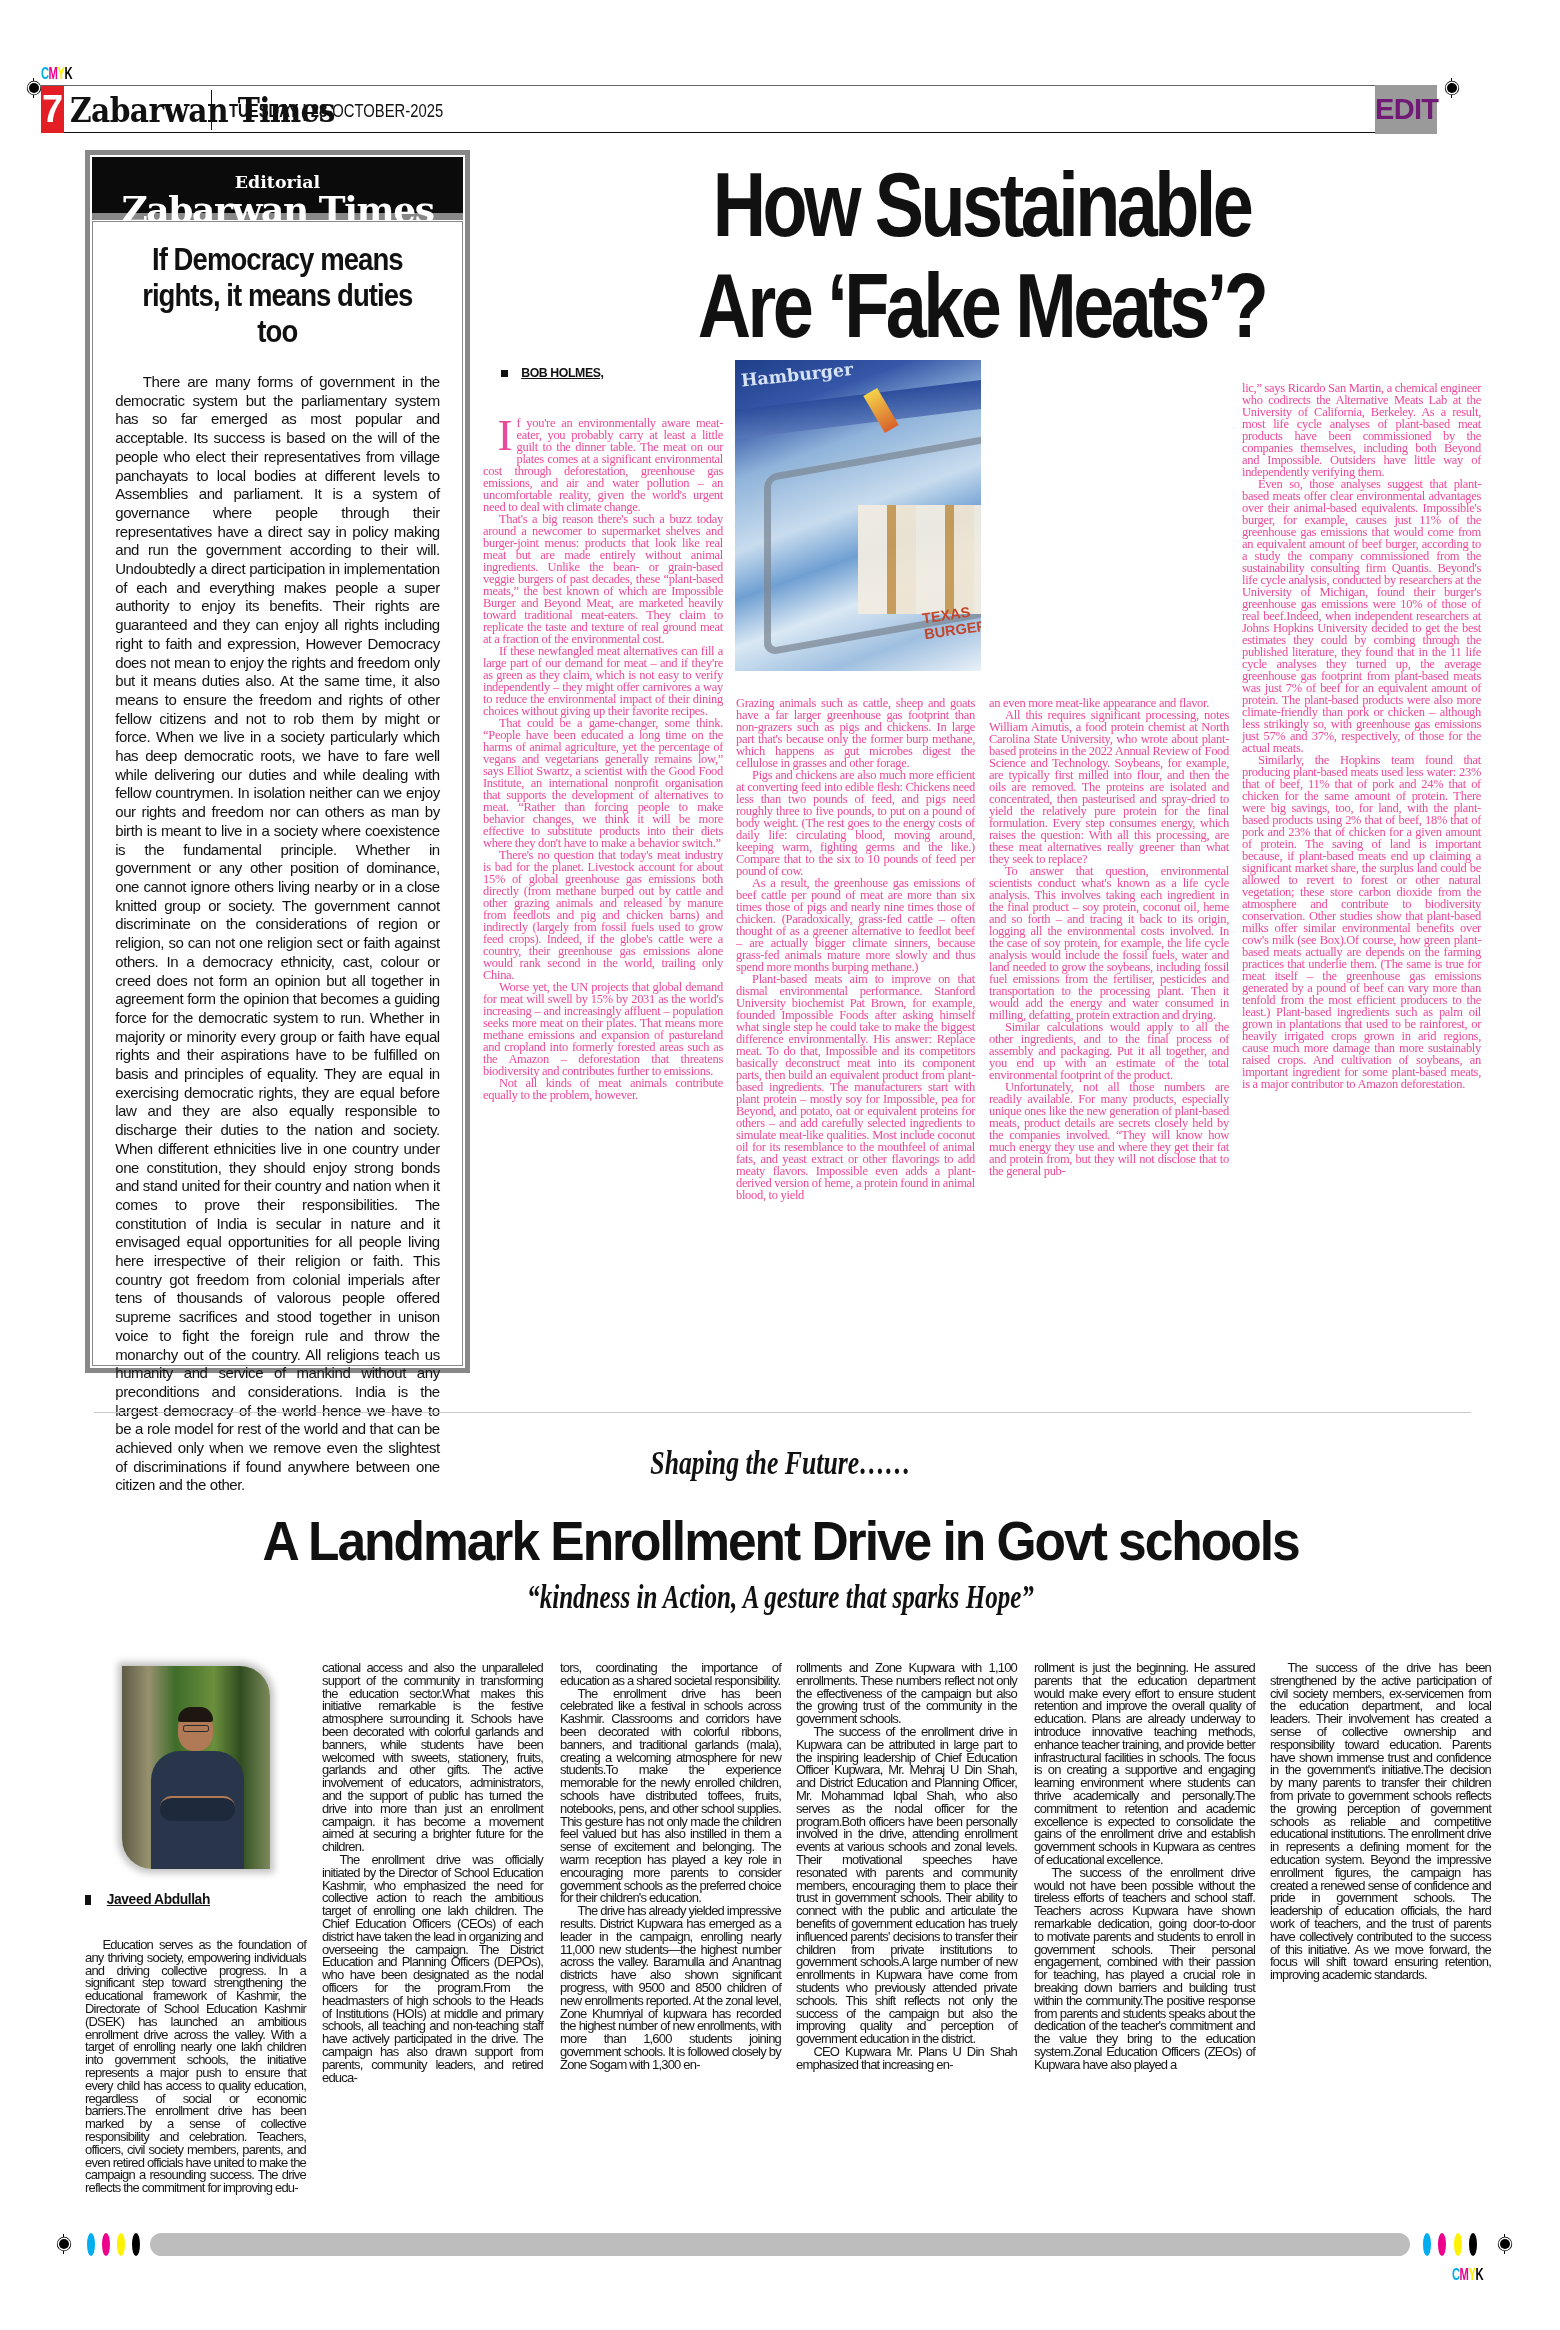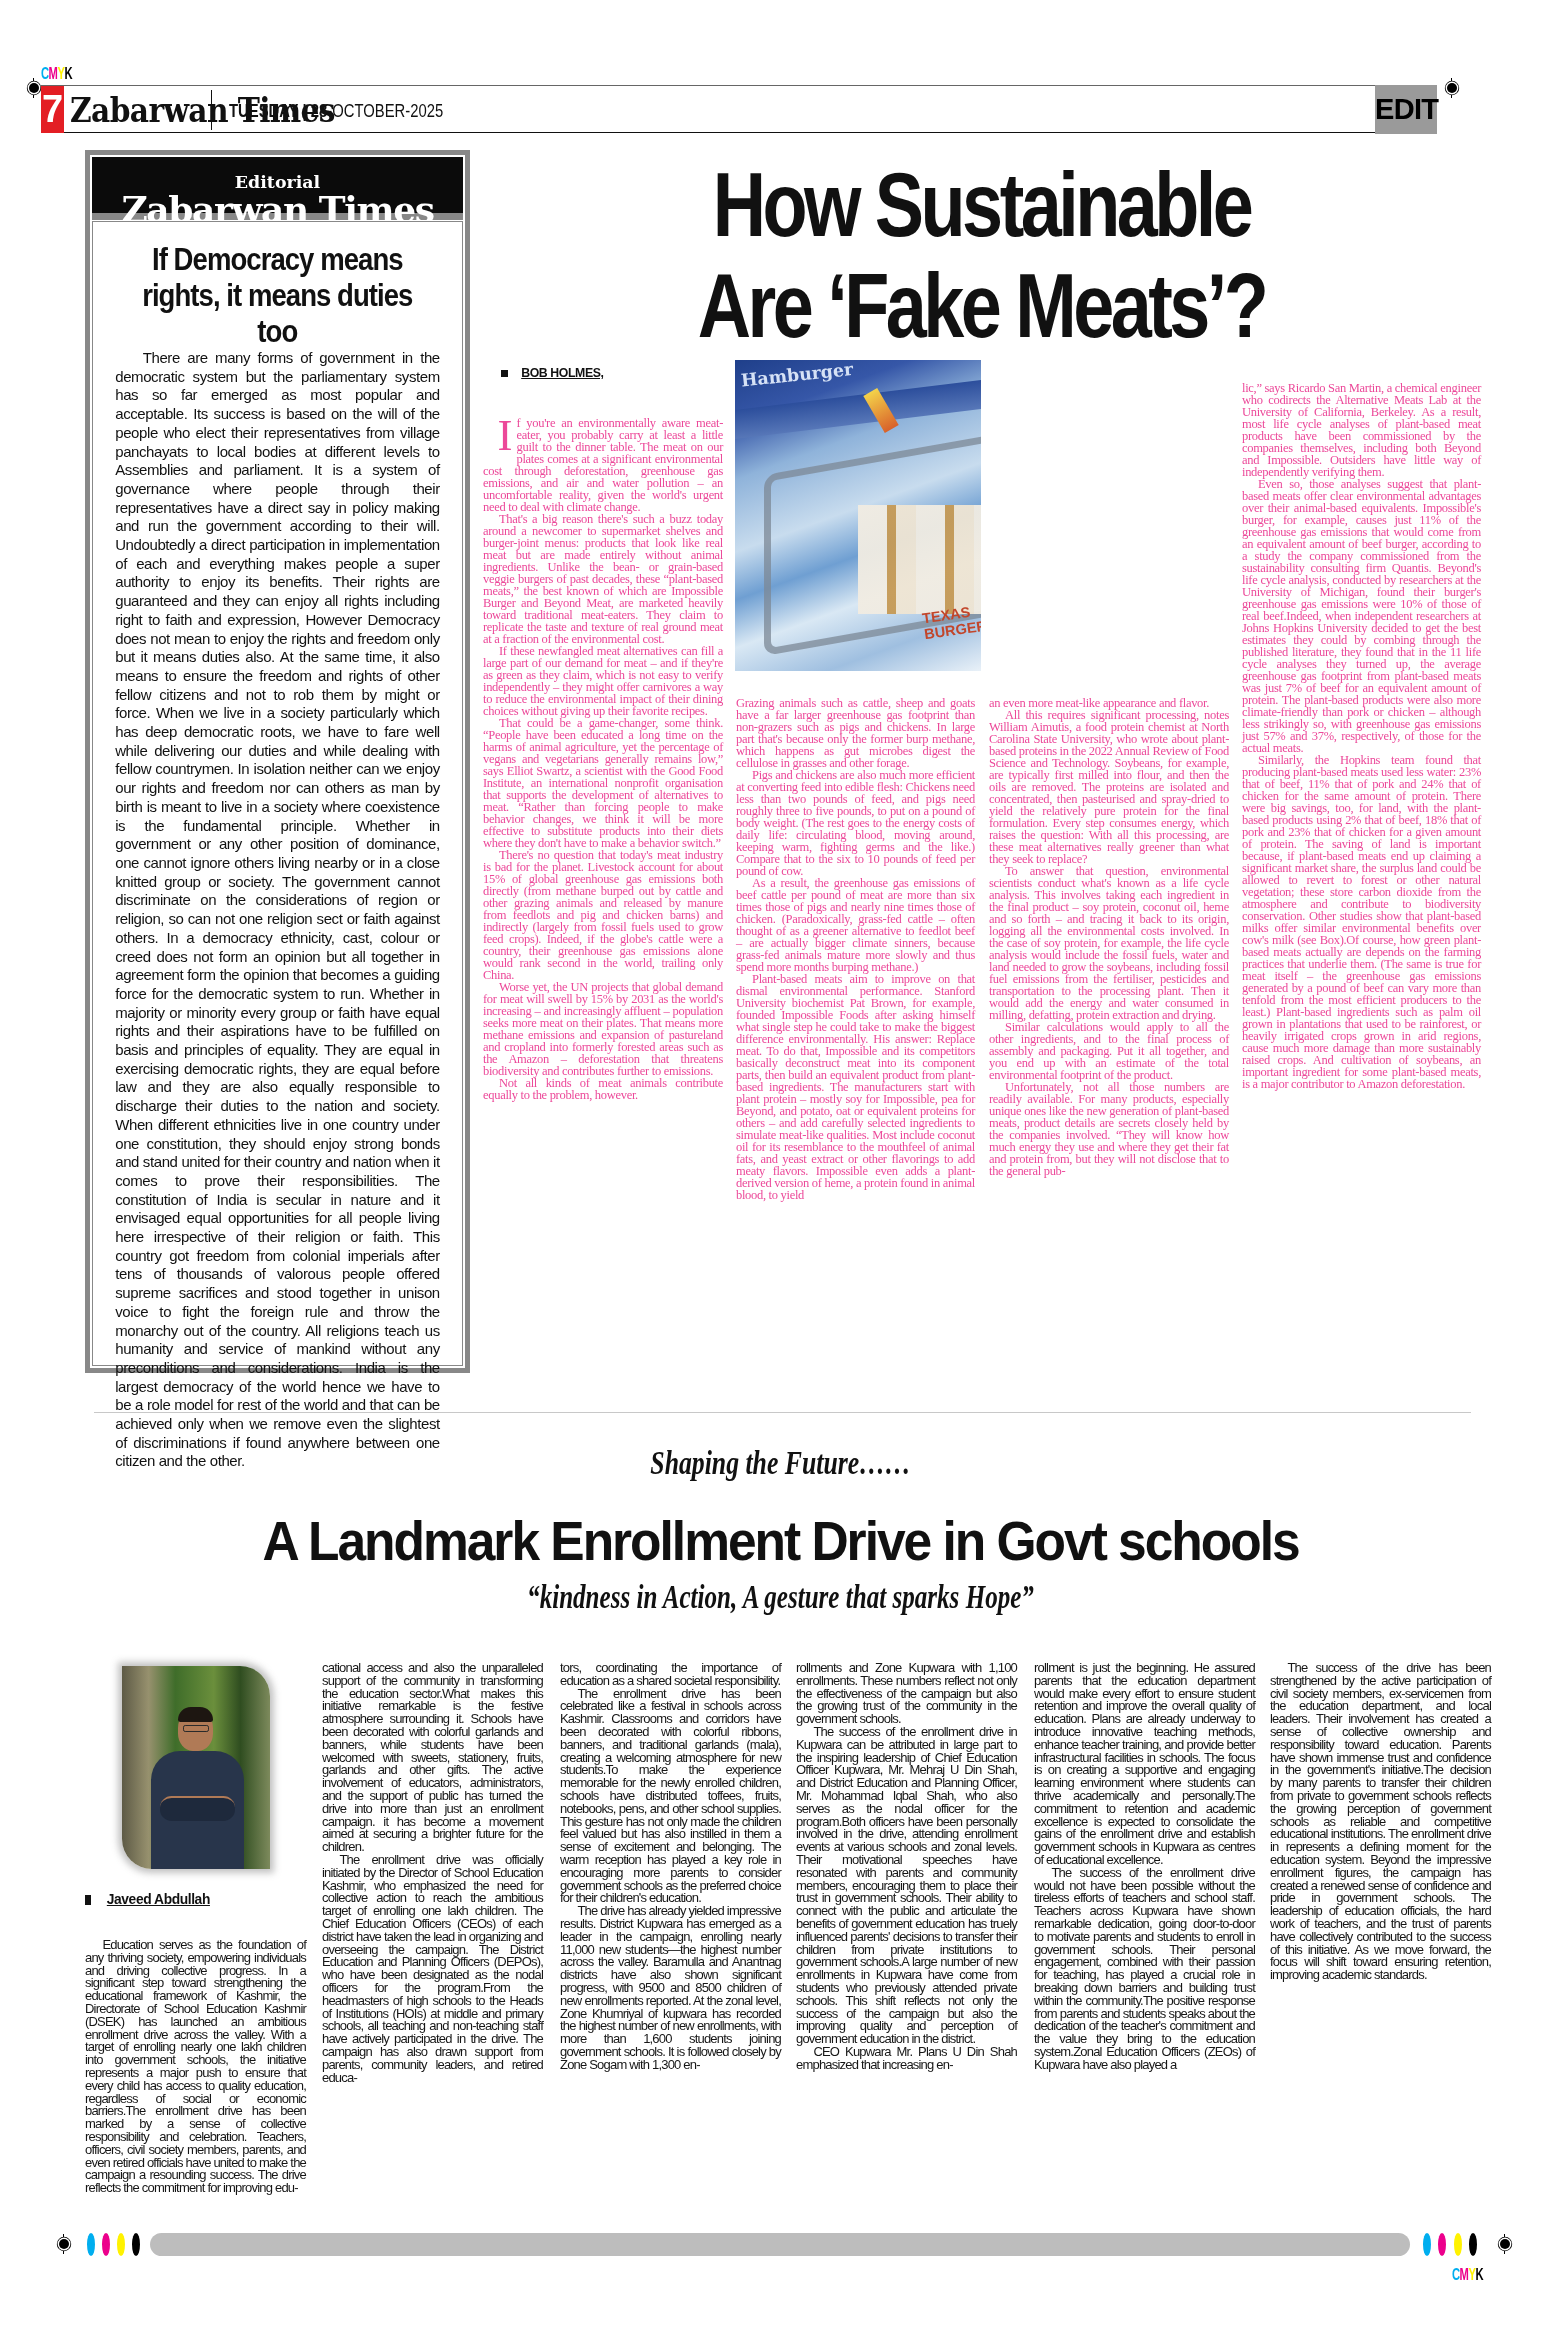--- a/index.html
+++ b/index.html
@@ -15,30 +15,30 @@
   .cmyk-label .c { color: #00aeef; } .cmyk-label .m { color: #ec008c; } .cmyk-label .y { color: #fff200; } .cmyk-label .k { color: #000; }
 
   
   .hdr-line-top { position: absolute; left: 41px; top: 85px; width: 1336px; height: 1.4px; background: #666; }
   .hdr-line-bot { position: absolute; left: 41px; top: 132px; width: 1336px; height: 1.4px; background: #111; }
   .page-num { position: absolute; left: 41px; top: 86px; width: 23px; height: 47px; background: #e31e24; color: #fff; font-family: "Liberation Sans", sans-serif; font-weight: 700; font-size: 38px; line-height: 47px; text-align: center; }
   .masthead { position: absolute; left: 70px; top: 90px; font-family: "DejaVu Serif", serif; font-weight: 700; font-size: 33px; letter-spacing: -0.7px; line-height: 41px; transform: scaleX(0.9); transform-origin: left; }
   .hdr-sep { position: absolute; left: 211px; top: 90px; width: 1.4px; height: 40px; background: #111; }
   .hdr-date { position: absolute; left: 229px; top: 100px; font-family: "Liberation Sans", sans-serif; font-size: 19px; line-height: 22px; transform: scaleX(0.78); transform-origin: left; white-space: nowrap; }
   .hdr-date b { font-weight: 700; }
-  .edit-tag { position: absolute; left: 1375px; top: 85px; width: 62px; height: 49px; background: #9a9a9a; color: #000000; font-family: "Liberation Sans", sans-serif; font-weight: 700; font-size: 29px; line-height: 49px; text-align: center; letter-spacing: -0.7px; }
+  .edit-tag { position: absolute; left: 1375px; top: 85px; width: 62px; height: 49px; background: #9a9a9a; color: #701a75; font-family: "Liberation Sans", sans-serif; font-weight: 700; font-size: 29px; line-height: 49px; text-align: center; letter-spacing: -0.7px; }
 
   
   .ed-box { position: absolute; left: 85px; top: 150px; width: 385px; height: 1223px; border: 5px solid #888; background: #fff; }
   .ed-brand { position: absolute; left: 2.2px; top: 2.2px; right: 2.2px; height: 56px; background: #0b0b0b; color: #fff; text-align: center; border-bottom: 7.2px solid #888; box-sizing: content-box; }
   .ed-brand .kicker { font-family: "DejaVu Serif", serif; font-weight: 700; font-size: 17.4px; line-height: 17.4px; padding-top: 4.3px; margin-top: 13px; }
   .ed-brand .name { font-family: "DejaVu Serif", serif; font-weight: 700; font-size: 36px; line-height: 35px; letter-spacing: -1.4px; }
   .ed-inner { position: absolute; left: 2.2px; right: 2.2px; top: 66px; bottom: 2.2px; border: 1.4px solid #888; padding: 0 22px; }
   .ed-title { text-align: center; font-family: "Liberation Sans", sans-serif; font-weight: 700; font-size: 32px; line-height: 36px; letter-spacing: -1.1px; margin-top: 19px; transform: scaleX(0.86); }
-  .ed-body { margin-top: 0; font-family: "Liberation Sans", sans-serif; font-size: 15px; line-height: 18.7px; text-align: justify; letter-spacing: -0.4px; text-indent: 27.5px; }
+  .ed-body { margin-top: 24px; font-family: "Liberation Sans", sans-serif; font-size: 15px; line-height: 18.7px; text-align: justify; letter-spacing: -0.4px; text-indent: 27.5px; }
 
   
   .meat-hl { position: absolute; left: 623px; top: 155px; width: 717px; text-align: center; font-family: "Liberation Sans", sans-serif; font-weight: 700; font-size: 90px; line-height: 101px; letter-spacing: -4.3px; transform: scaleX(0.82); transform-origin: center; }
 
   .byline { position: absolute; font-family: "Liberation Sans", sans-serif; font-weight: 700; font-size: 12.3px; letter-spacing: -0.4px; }
   .byline .sq { display: inline-block; width: 7.2px; height: 7.2px; background: #111; margin-right: 13px; vertical-align: middle; }
   .byline .nm { text-decoration: underline; }
 
   .col { position: absolute; font-family: "Liberation Serif", serif; font-size: 12.5px; line-height: 12px; text-align: justify; letter-spacing: -0.3px; color: #ec4899; margin-top: 20px; }
   .col p { text-indent: 16px; }

